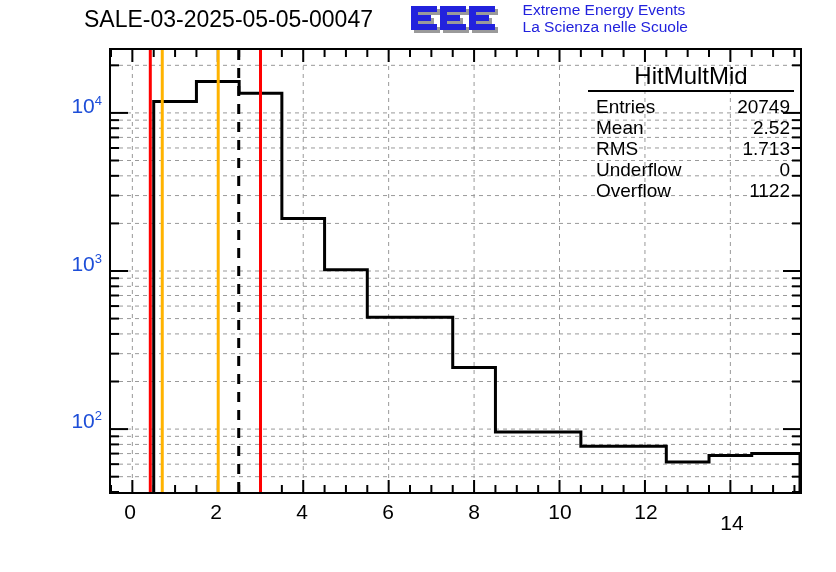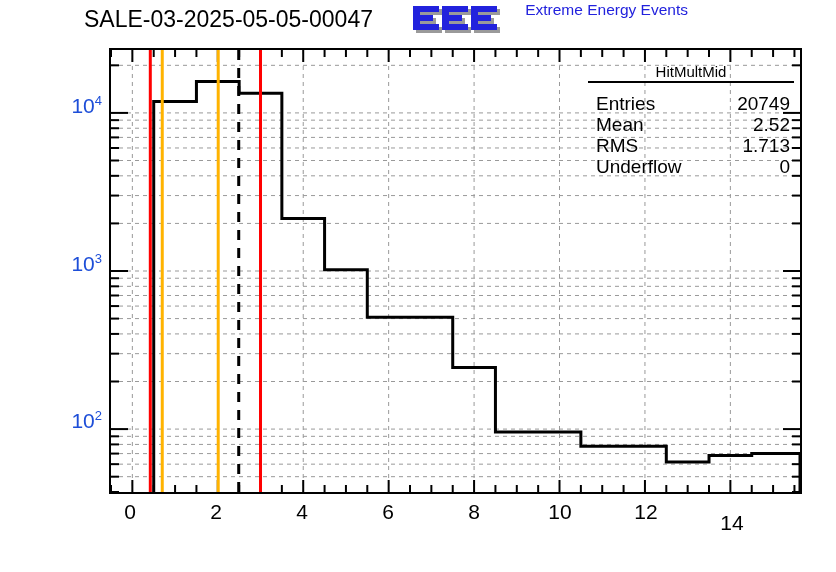--- a/index.html
+++ b/index.html
@@ -61,22 +61,22 @@
     position:absolute;
     left:588px;top:64px;
     width:206px;
     font-size:19px;color:#000;
     line-height:1.0;
   }
   .stats-title{
     text-align:center;
     padding-bottom:2px;
     border-bottom:2px solid #000;
-    margin-bottom:10px;
-    font-size:15px;
+    margin-bottom:4px;
+    font-size:24px;
   }
   .stats-row{
     display:flex;justify-content:space-between;
     padding:1px 4px 1px 8px;
     align-items:flex-end;
   }
   .stats-row .k{text-align:left;}
   .stats-row .v{text-align:right;}
 </style>
 </head>
@@ -114,20 +114,21 @@
           <rect x="30" y="20" width="26" height="6"></rect>
           <rect x="59" y="2" width="26" height="6"></rect>
           <rect x="59" y="2" width="7" height="24"></rect>
           <rect x="59" y="11" width="20" height="6"></rect>
           <rect x="59" y="20" width="26" height="6"></rect>
         </g>
       </svg>
     </div>
     <div class="logo-text">
       <span>Extreme Energy Events</span>
+      <span>La Scienza nelle Scuole</span>
     </div>
   </div>
 
   <div class="frame">
     <div class="plot-inner">
       <svg id="plot-svg" width="689" height="442">
           <g>
             <line x1="21.357718536887784" y1="0" x2="21.357718536887784" y2="442" stroke="#999" stroke-width="1" stroke-dasharray="4,4"></line>
             <line x1="106.78859268443891" y1="0" x2="106.78859268443891" y2="442" stroke="#999" stroke-width="1" stroke-dasharray="4,4"></line>
             <line x1="192.21946683199005" y1="0" x2="192.21946683199005" y2="442" stroke="#999" stroke-width="1" stroke-dasharray="4,4"></line>
@@ -323,15 +324,19 @@
       <span class="v">2.52</span>
     </div>
     <div class="stats-row">
       <span class="k">RMS</span>
       <span class="v">1.713</span>
     </div>
     <div class="stats-row">
       <span class="k">Underflow</span>
       <span class="v">0</span>
     </div>
+    <div class="stats-row">
+      <span class="k">Overflow</span>
+      <span class="v">1122</span>
+    </div>
   </div>
 
 </div>
 
 </body></html>

